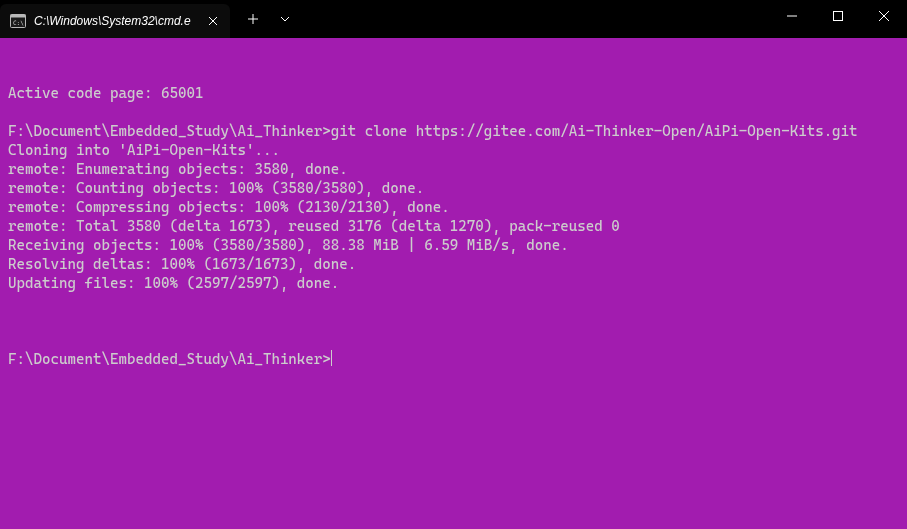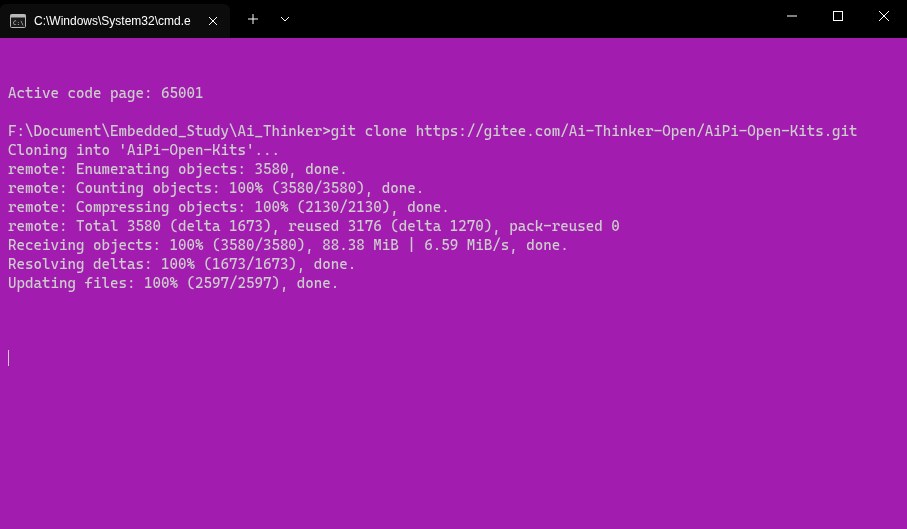--- a/index.html
+++ b/index.html
@@ -45,20 +45,21 @@
       height: 16px;
       flex-shrink: 0;
     }
     .tab-title {
       color: #ffffff;
       font-family: 'Segoe UI', sans-serif;
       font-size: 12px;
       white-space: nowrap;
       overflow: hidden;
       text-overflow: clip;
+      font-style: italic;
     }
     .tab-close {
       width: 18px;
       height: 18px;
       display: flex;
       align-items: center;
       justify-content: center;
       cursor: pointer;
       margin-left: 8px;
     }
@@ -161,14 +162,14 @@
     <div class="win-btn">
       <svg viewBox="0 0 10 10">
           <path d="M0 0 L10 10 M10 0 L0 10" stroke="#ffffff" stroke-width="1"></path>
         </svg>
     </div>
   </div>
 </div>
 
 <div class="terminal">
   <div id="lines"><div class="line">Active code page: 65001</div><div class="line">&nbsp;</div><div class="line">F:\Document\Embedded_Study\Ai_Thinker&gt;git clone https://gitee.com/Ai-Thinker-Open/AiPi-Open-Kits.git</div><div class="line">Cloning into 'AiPi-Open-Kits'...</div><div class="line">remote: Enumerating objects: 3580, done.</div><div class="line">remote: Counting objects: 100% (3580/3580), done.</div><div class="line">remote: Compressing objects: 100% (2130/2130), done.</div><div class="line">remote: Total 3580 (delta 1673), reused 3176 (delta 1270), pack-reused 0</div><div class="line">Receiving objects: 100% (3580/3580), 88.38 MiB | 6.59 MiB/s, done.</div><div class="line">Resolving deltas: 100% (1673/1673), done.</div><div class="line">Updating files: 100% (2597/2597), done.</div><div class="line">&nbsp;</div></div>
-  <div class="line prompt-line"><span class="cursor"></span></div>
+  <div class="line prompt-line"><span>F:\Document\Embedded_Study\Ai_Thinker&gt;</span><span class="cursor"></span></div>
 </div>
 
 </body></html>

